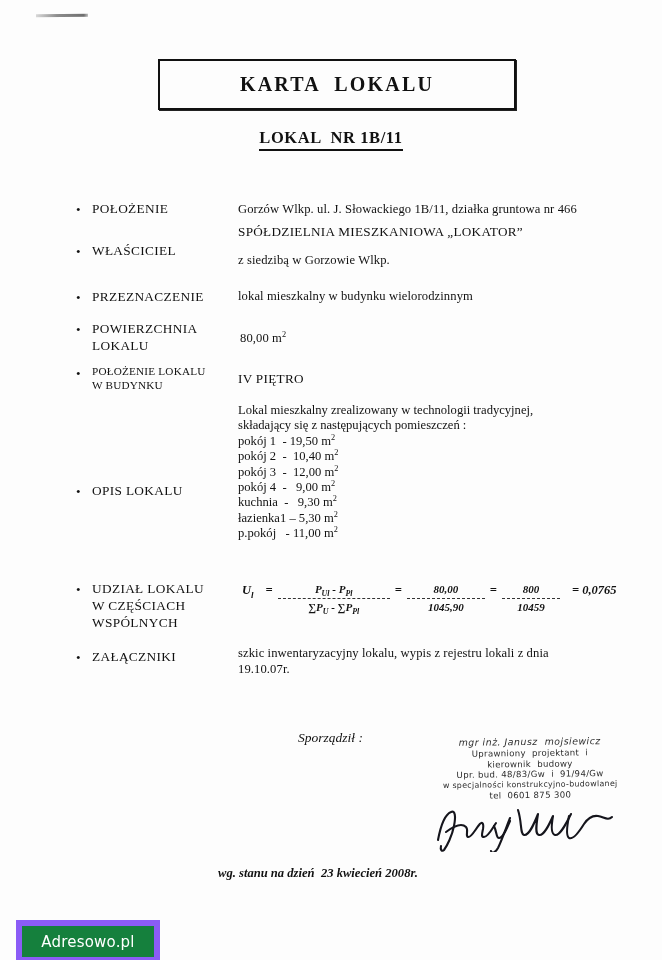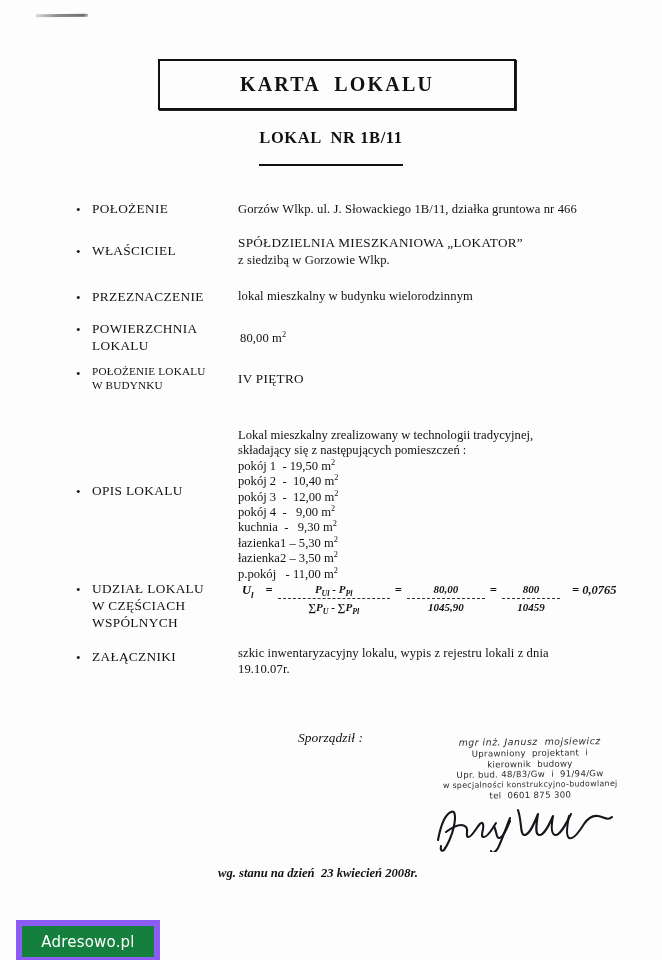--- a/index.html
+++ b/index.html
@@ -58,21 +58,21 @@
     left: 0;
     right: 0;
     top: 128px;
     text-align: center;
     font-size: 16.5px;
     font-weight: bold;
     letter-spacing: 0.6px;
   }
   .subtitle span {
     border-bottom: 2px solid #111;
-    padding-bottom: 17px;
+    padding-bottom: 2px;
     white-space: pre;
   }
 
   
   .row {
     position: absolute;
     display: flex;
     align-items: flex-start;
   }
   .bullet {
@@ -112,21 +112,21 @@
   }
 
   
   .rooms {
     position: absolute;
     left: 238px;
     top: 403px;
     font-size: 12.6px;
     line-height: 15.4px;
   }
-  .rooms .intro { white-space: pre-line; margin-top: 25px; }
+  .rooms .intro { white-space: pre-line; }
   .rooms .room { white-space: pre; }
 
   
   .formula {
     position: absolute;
     left: 242px;
     top: 583px;
     display: flex;
     align-items: flex-start;
     font-style: italic;
@@ -263,21 +263,21 @@
   <div class="row" style="left:76px; top:200px;">
     <span class="bullet">•</span>
     <span class="label">POŁOŻENIE</span>
   </div>
   <div class="value" style="left:238px; top:201px;">Gorzów Wlkp. ul. J. Słowackiego 1B/11, działka gruntowa nr 466</div>
 
   <div class="row" style="left:76px; top:242px;">
     <span class="bullet">•</span>
     <span class="label">WŁAŚCICIEL</span>
   </div>
-  <div class="value caps" style="left:238px; top:235px;">SPÓŁDZIELNIA MIESZKANIOWA „LOKATOR”</div>
+  <div class="value caps" style="left:238px; top:224px;">SPÓŁDZIELNIA MIESZKANIOWA „LOKATOR”</div>
   <div class="value" style="left:238px; top:252px;"> z siedzibą  w Gorzowie Wlkp.</div>
 
   <div class="row" style="left:76px; top:288px;">
     <span class="bullet">•</span>
     <span class="label">PRZEZNACZENIE</span>
   </div>
   <div class="value" style="left:238px; top:288px;text-align:right;">lokal mieszkalny w budynku wielorodzinnym</div>
 
   <div class="row" style="left:76px; top:320px;">
     <span class="bullet">•</span>
@@ -299,21 +299,20 @@
   </div>
   <div class="rooms">
     <div class="intro">Lokal mieszkalny zrealizowany w technologii tradycyjnej,
 składający się z następujących pomieszczeń :</div>
     <div class="room"><span>pokój 1  - 19,50 m</span><sup class="unit">2</sup></div>
     <div class="room"><span>pokój 2  -  10,40 m</span><sup class="unit">2</sup></div>
     <div class="room"><span>pokój 3  -  12,00 m</span><sup class="unit">2</sup></div>
     <div class="room"><span>pokój 4  -   9,00 m</span><sup class="unit">2</sup></div>
     <div class="room"><span>kuchnia  -   9,30 m</span><sup class="unit">2</sup></div>
     <div class="room"><span>łazienka1 – 5,30 m</span><sup class="unit">2</sup></div>
-    <div class="room"><span>łazienka2 – 3,50 m</span><sup class="unit">2</sup></div>
     <div class="room"><span>p.pokój   - 11,00 m</span><sup class="unit">2</sup></div>
   </div>
 
   <div class="row" style="left:76px; top:580px;">
     <span class="bullet">•</span>
     <span class="label">UDZIAŁ LOKALU
 W CZĘŚCIACH
 WSPÓLNYCH</span>
   </div>
 

